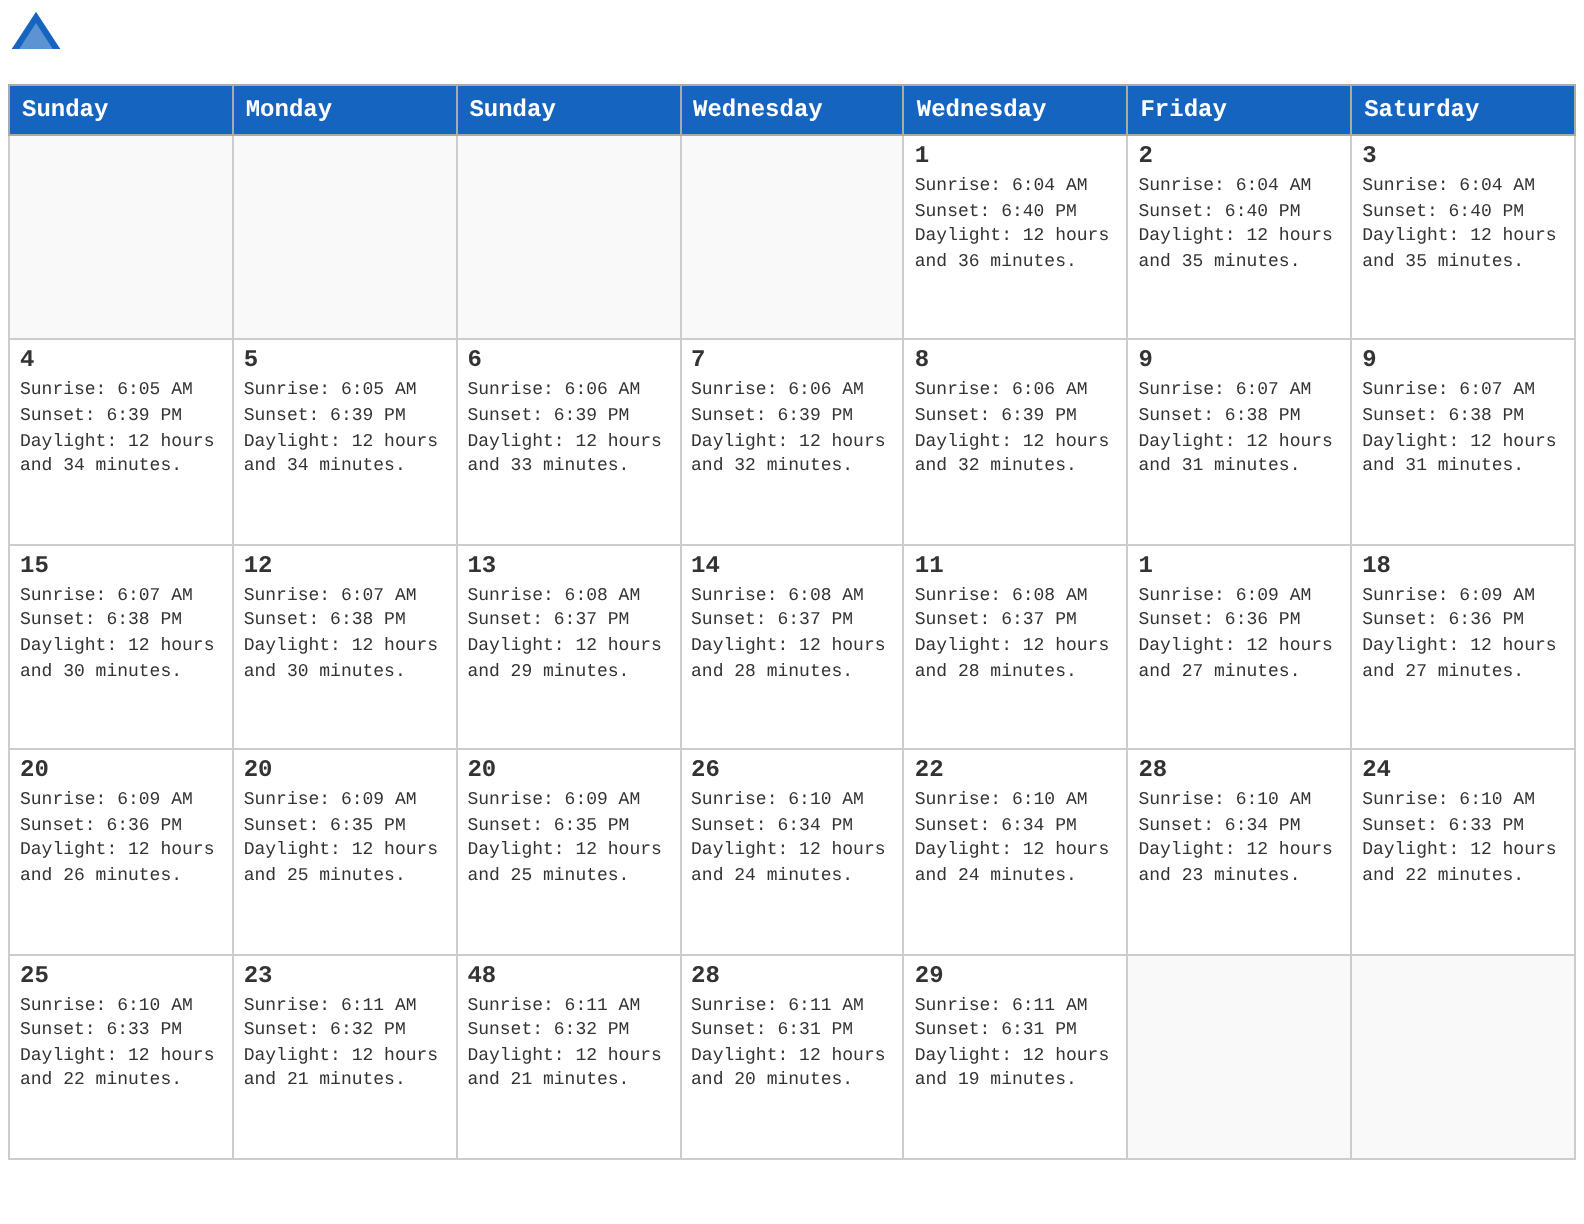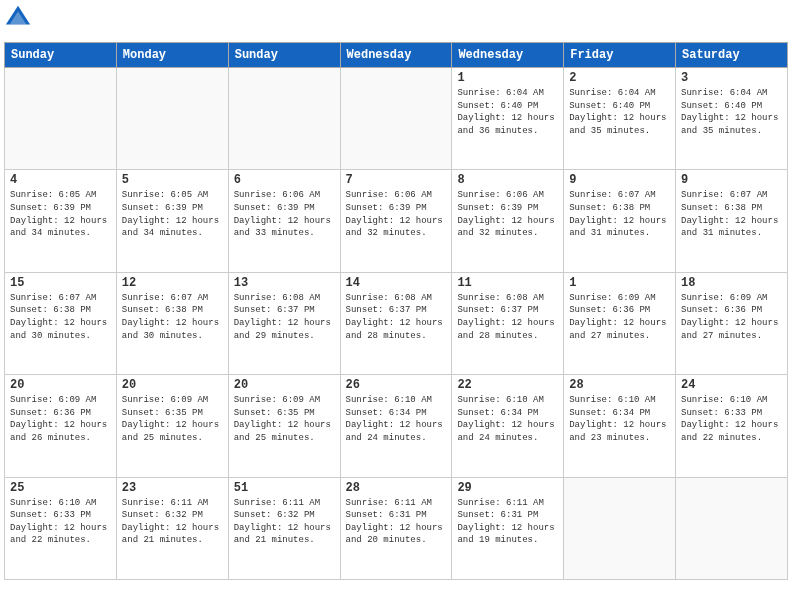--- a/index.html
+++ b/index.html
@@ -313,21 +313,21 @@
 and 22 minutes.</div>
           </td>
           <td>
             <span class="day-number">23</span>
             <div class="day-info" style="white-space: pre-line;">Sunrise: 6:11 AM
 Sunset: 6:32 PM
 Daylight: 12 hours
 and 21 minutes.</div>
           </td>
           <td>
-            <span class="day-number">51</span>
+            <span class="day-number">48</span>
             <div class="day-info" style="white-space: pre-line;">Sunrise: 6:11 AM
 Sunset: 6:32 PM
 Daylight: 12 hours
 and 21 minutes.</div>
           </td>
           <td>
             <span class="day-number">28</span>
             <div class="day-info" style="white-space: pre-line;">Sunrise: 6:11 AM
 Sunset: 6:31 PM
 Daylight: 12 hours

